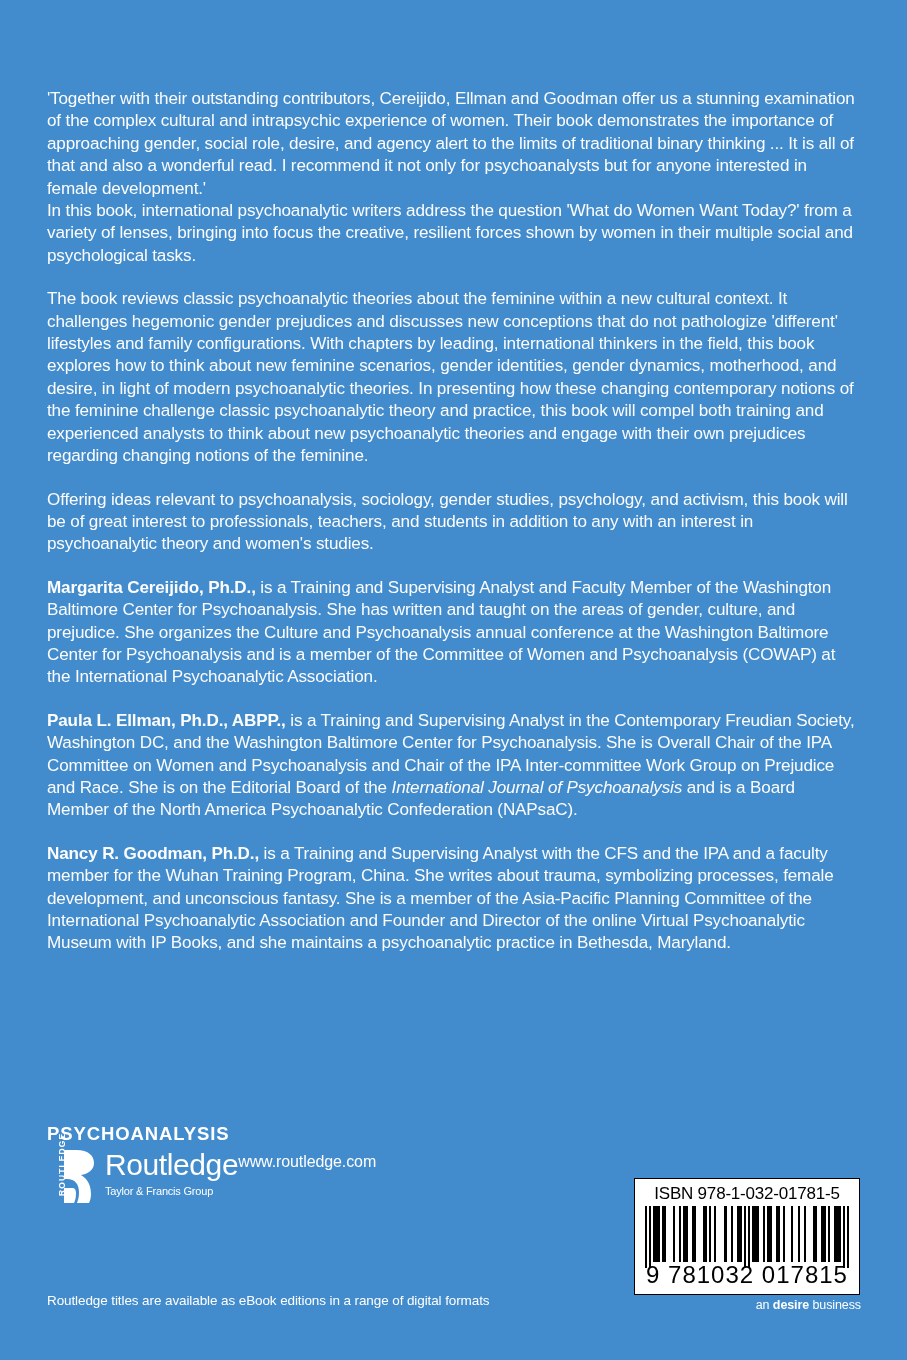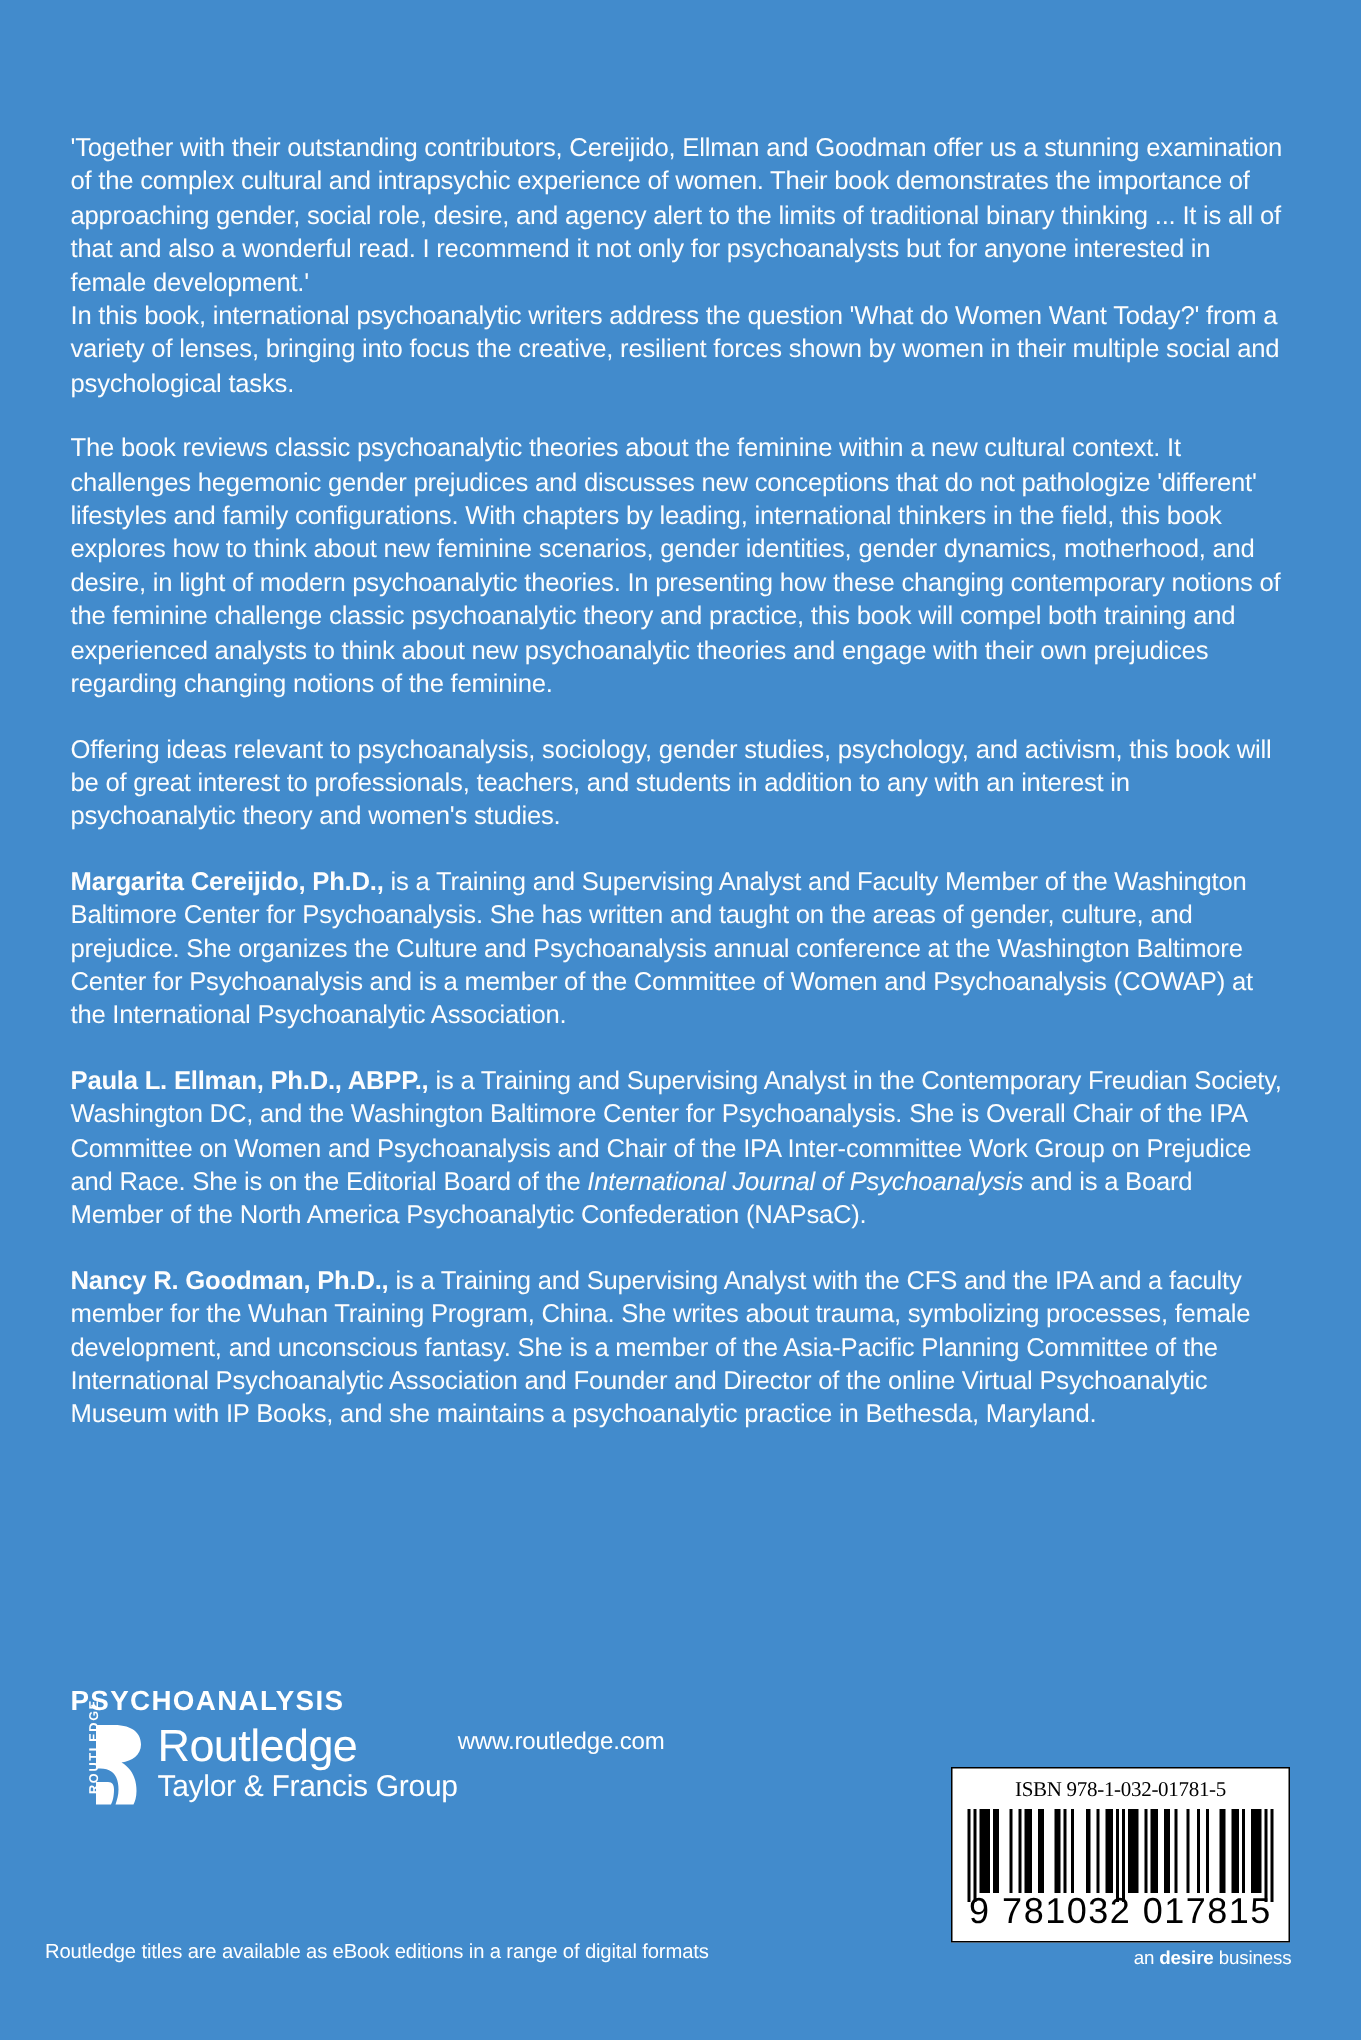--- a/index.html
+++ b/index.html
@@ -95,36 +95,36 @@
     padding-top: 2px;
   }
   .logo-name {
     font-size: 30px;
     line-height: 30px;
     font-weight: 400;
     letter-spacing: -0.4px;
     color: #ffffff;
   }
   .logo-sub {
-    font-size: 20px;
+    font-size: 11px;
     line-height: 19px;
     margin-top: 2px;
     letter-spacing: -0.2px;
     color: #ffffff;
   }
   .logo-url {
     margin-top: 5px;
     font-size: 16px;
     letter-spacing: -0.1px;
     color: #ffffff;
   }
 
   .ebook-note {
     position: absolute;
-    left: 30px;
+    left: 47px;
     top: 1293px;
     font-size: 13.5px;
     letter-spacing: -0.1px;
     color: #ffffff;
   }
 
   
   .barcode-box {
     position: absolute;
     left: 634px;
@@ -134,24 +134,24 @@
     background: #ffffff;
     border: 1px solid #000000;
     box-sizing: border-box;
     padding: 5px 8px 4px 8px;
     display: flex;
     flex-direction: column;
     align-items: center;
   }
   .isbn-text {
     color: #000000;
-    font-size: 14px;
+    font-size: 17px;
     letter-spacing: -0.2px;
     line-height: 20px;
-    font-family: Liberation Serif, serif;
+    font-family: Liberation Sans, sans-serif;
     white-space: nowrap;
   }
   .bars {
     margin-top: 2px;
     height: 56px;
     display: flex;
     align-items: flex-start;
     width: 205px;
     justify-content: center;
   }

